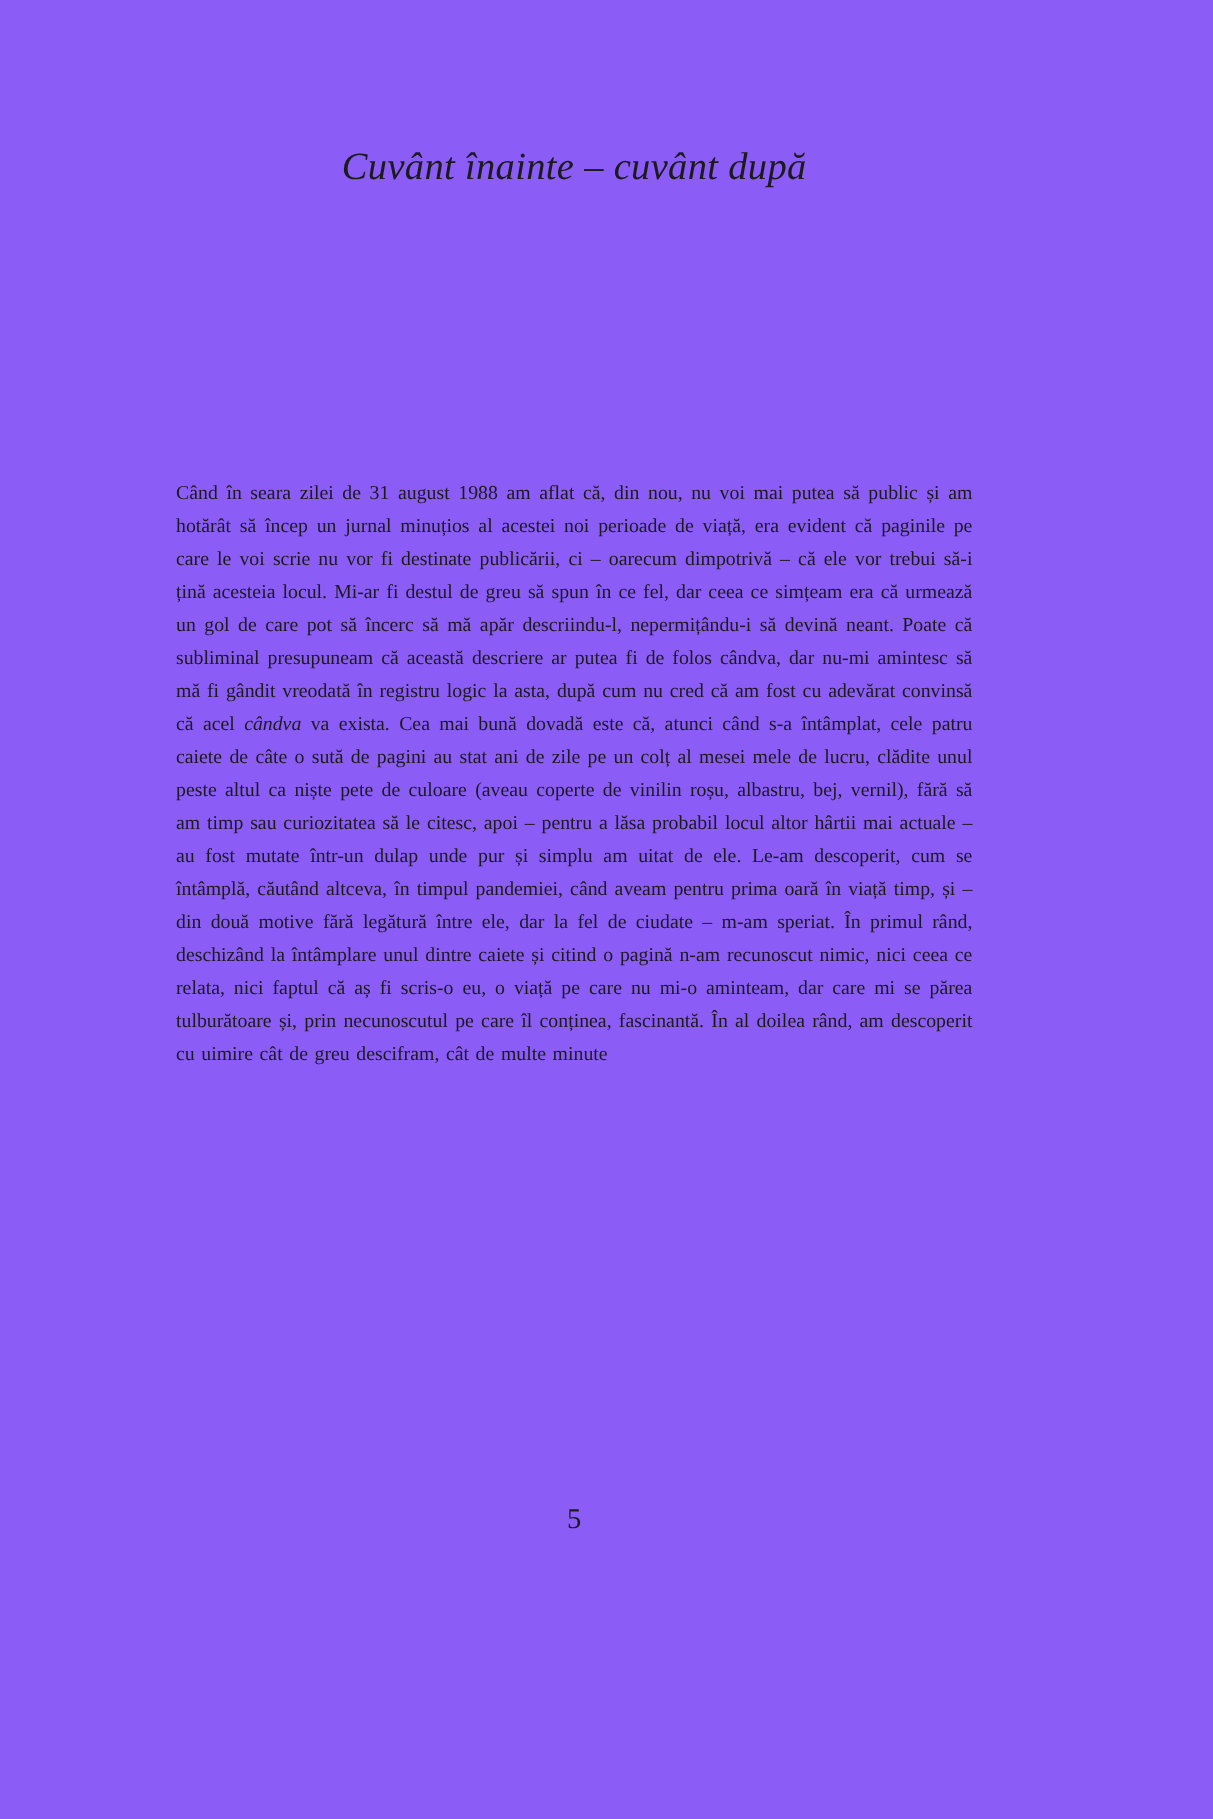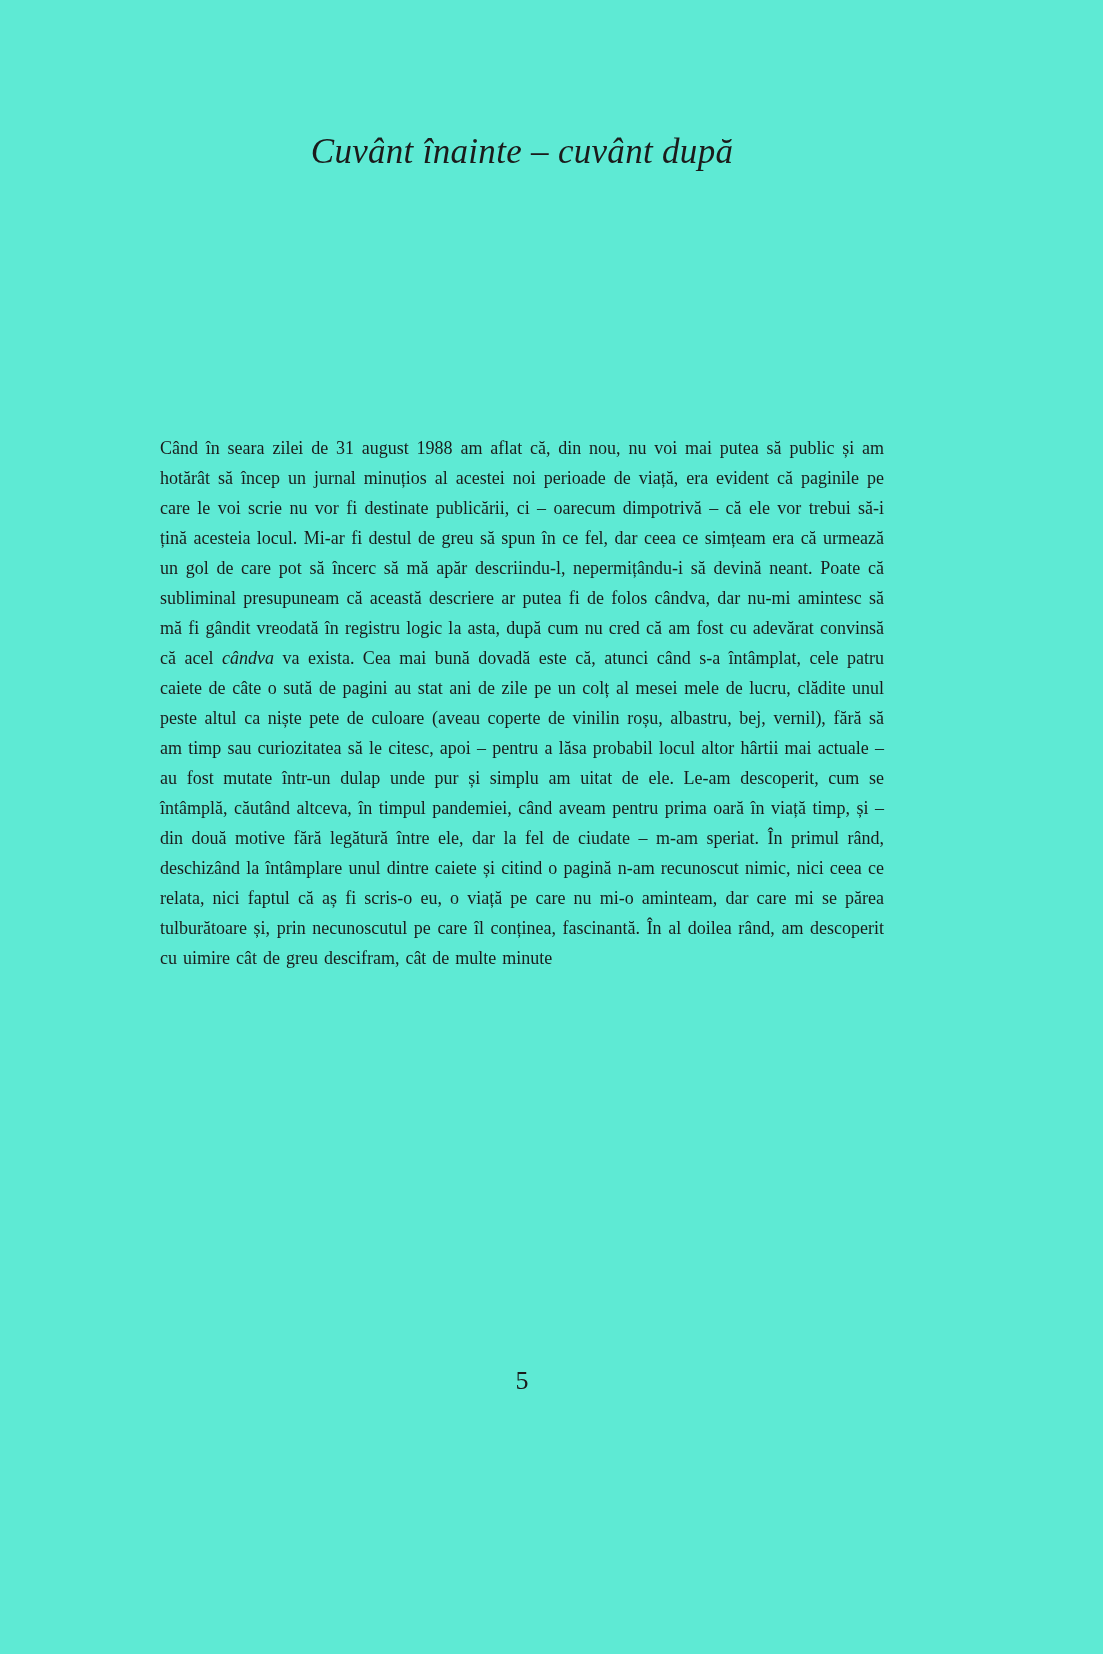--- a/index.html
+++ b/index.html
@@ -4,21 +4,21 @@
   <style>
     html, body {
       margin: 0;
       padding: 0;
       background: #ffffff;
     }
     .page {
       position: relative;
       width: 1103px;
       height: 1654px;
-      background: #5eead4;
+      background: #8b5cf6;
       color: #1b1b1b;
       font-family: "Liberation Serif", "DejaVu Serif", serif;
       overflow: hidden;
     }
     .chapter-title {
       position: absolute;
       top: 132px;
       left: 160px;
       width: 724px;
       margin: 0;

